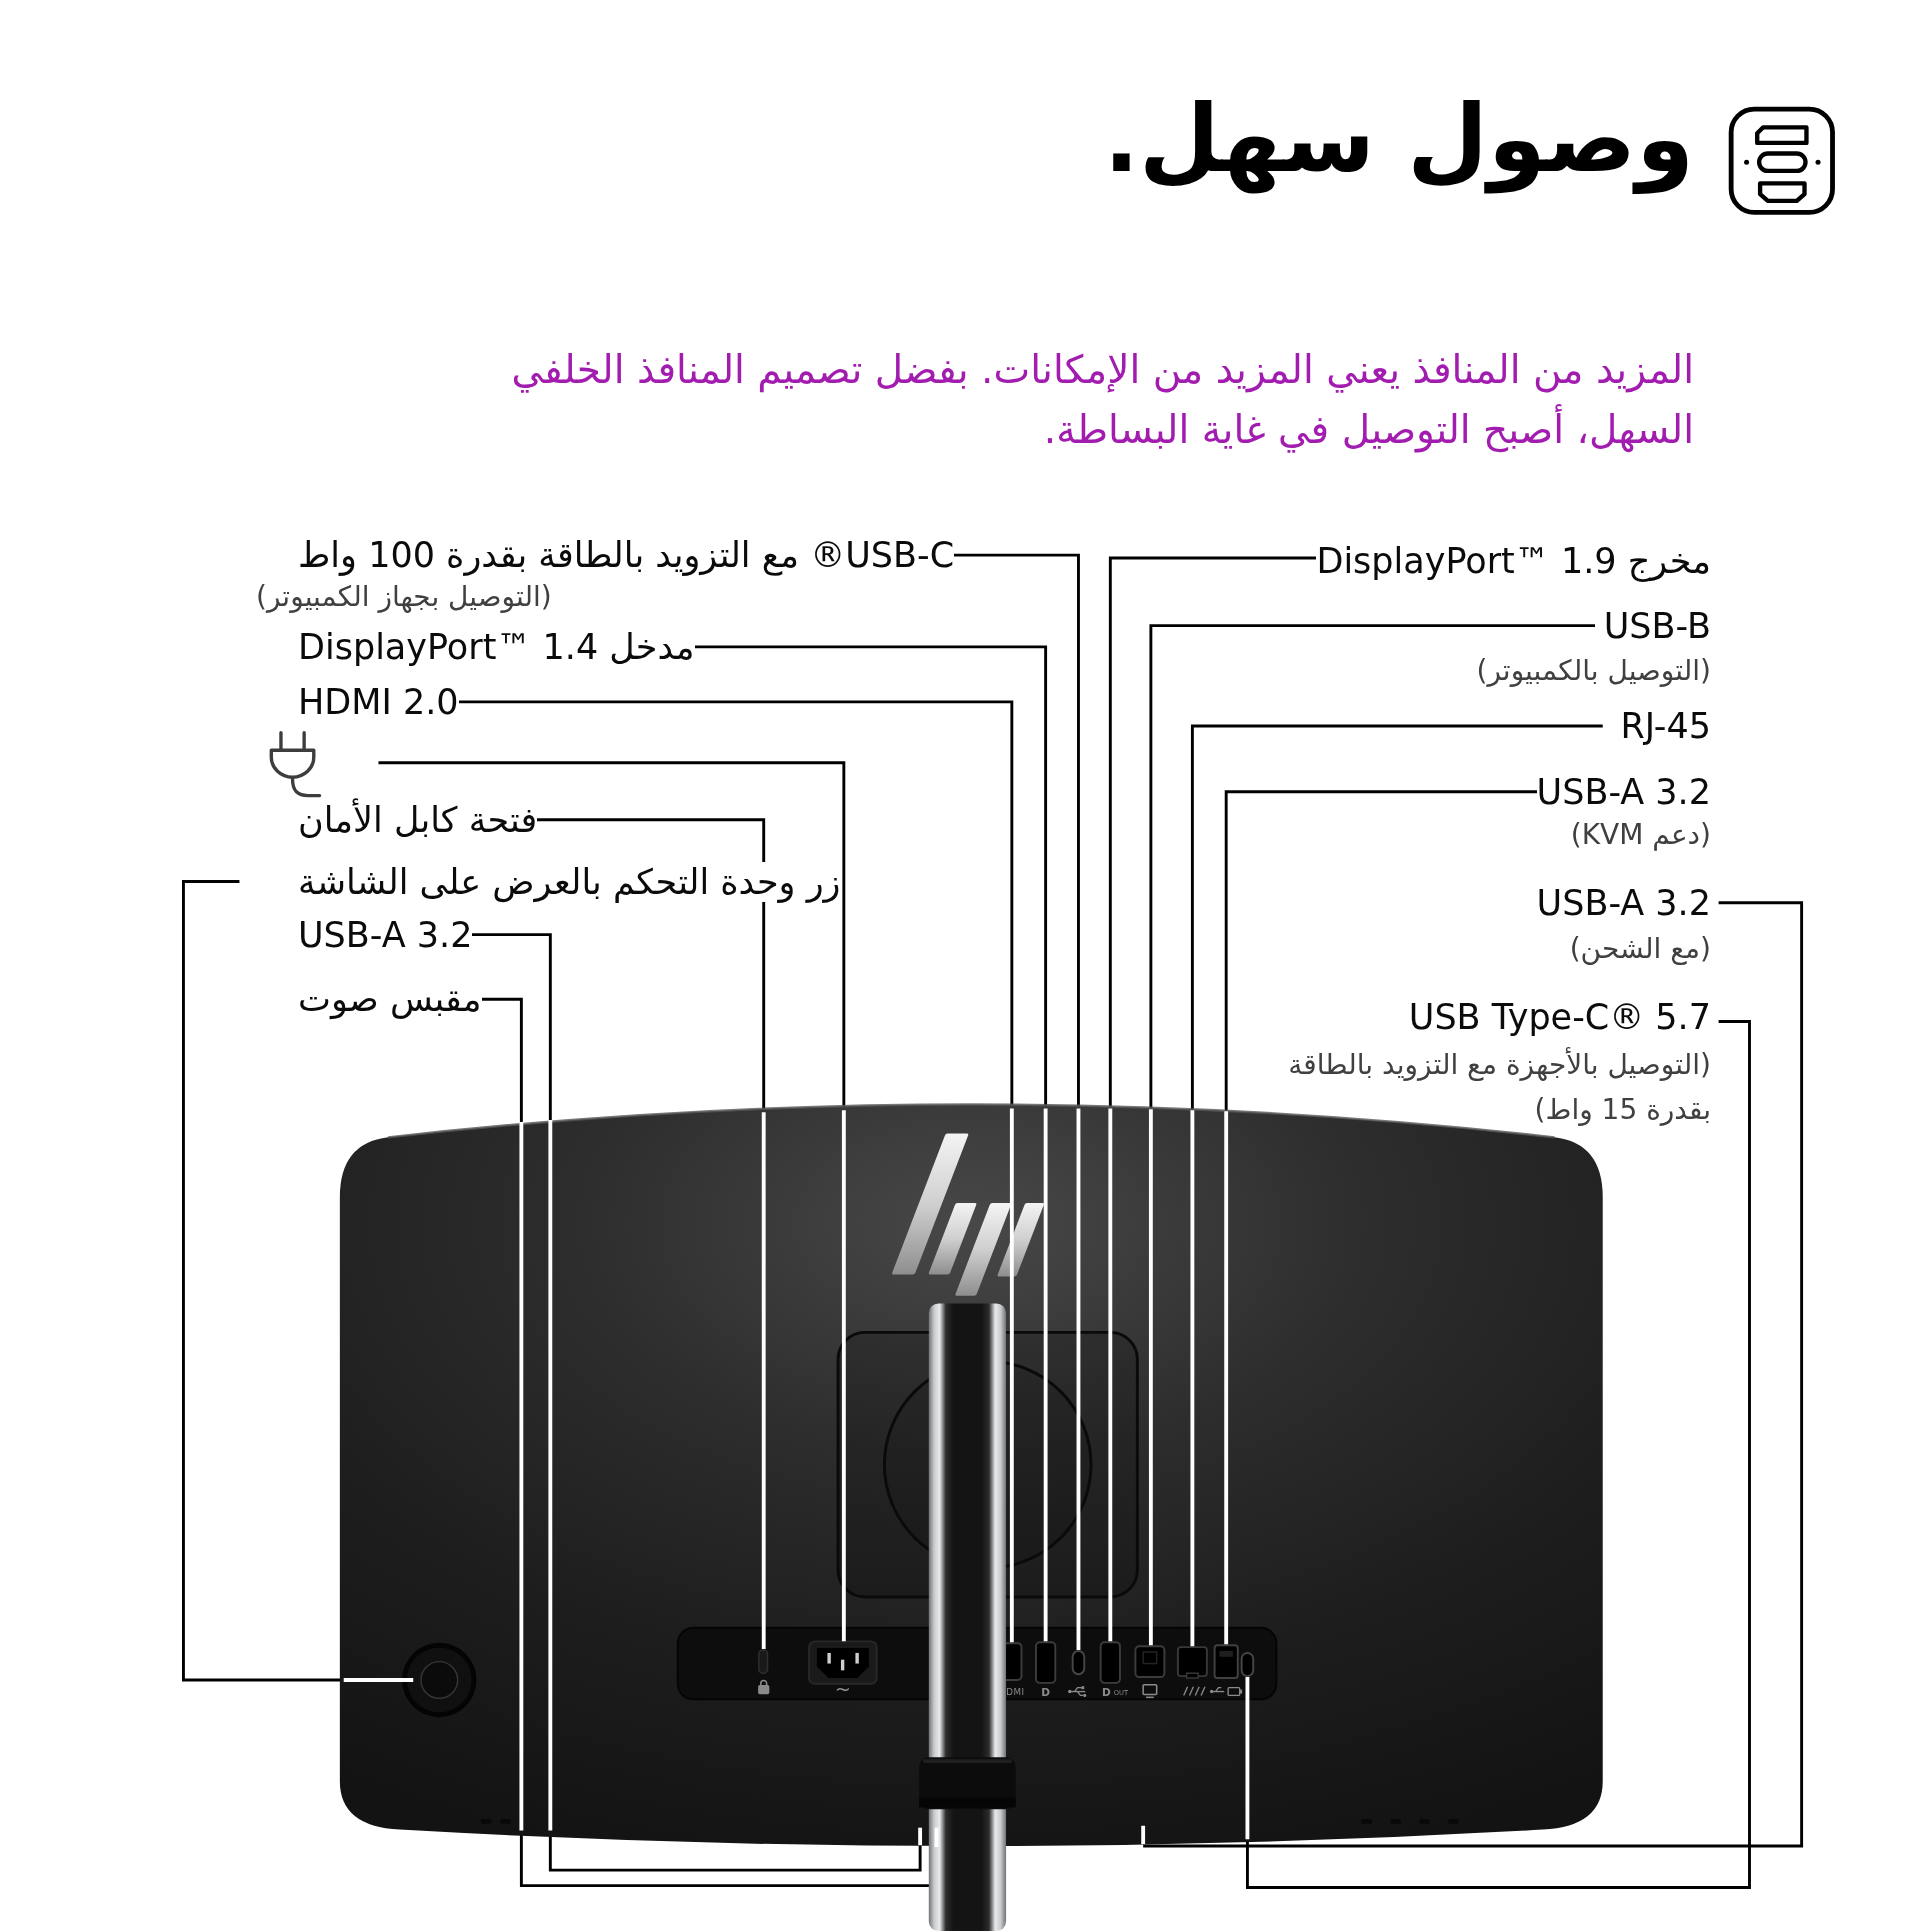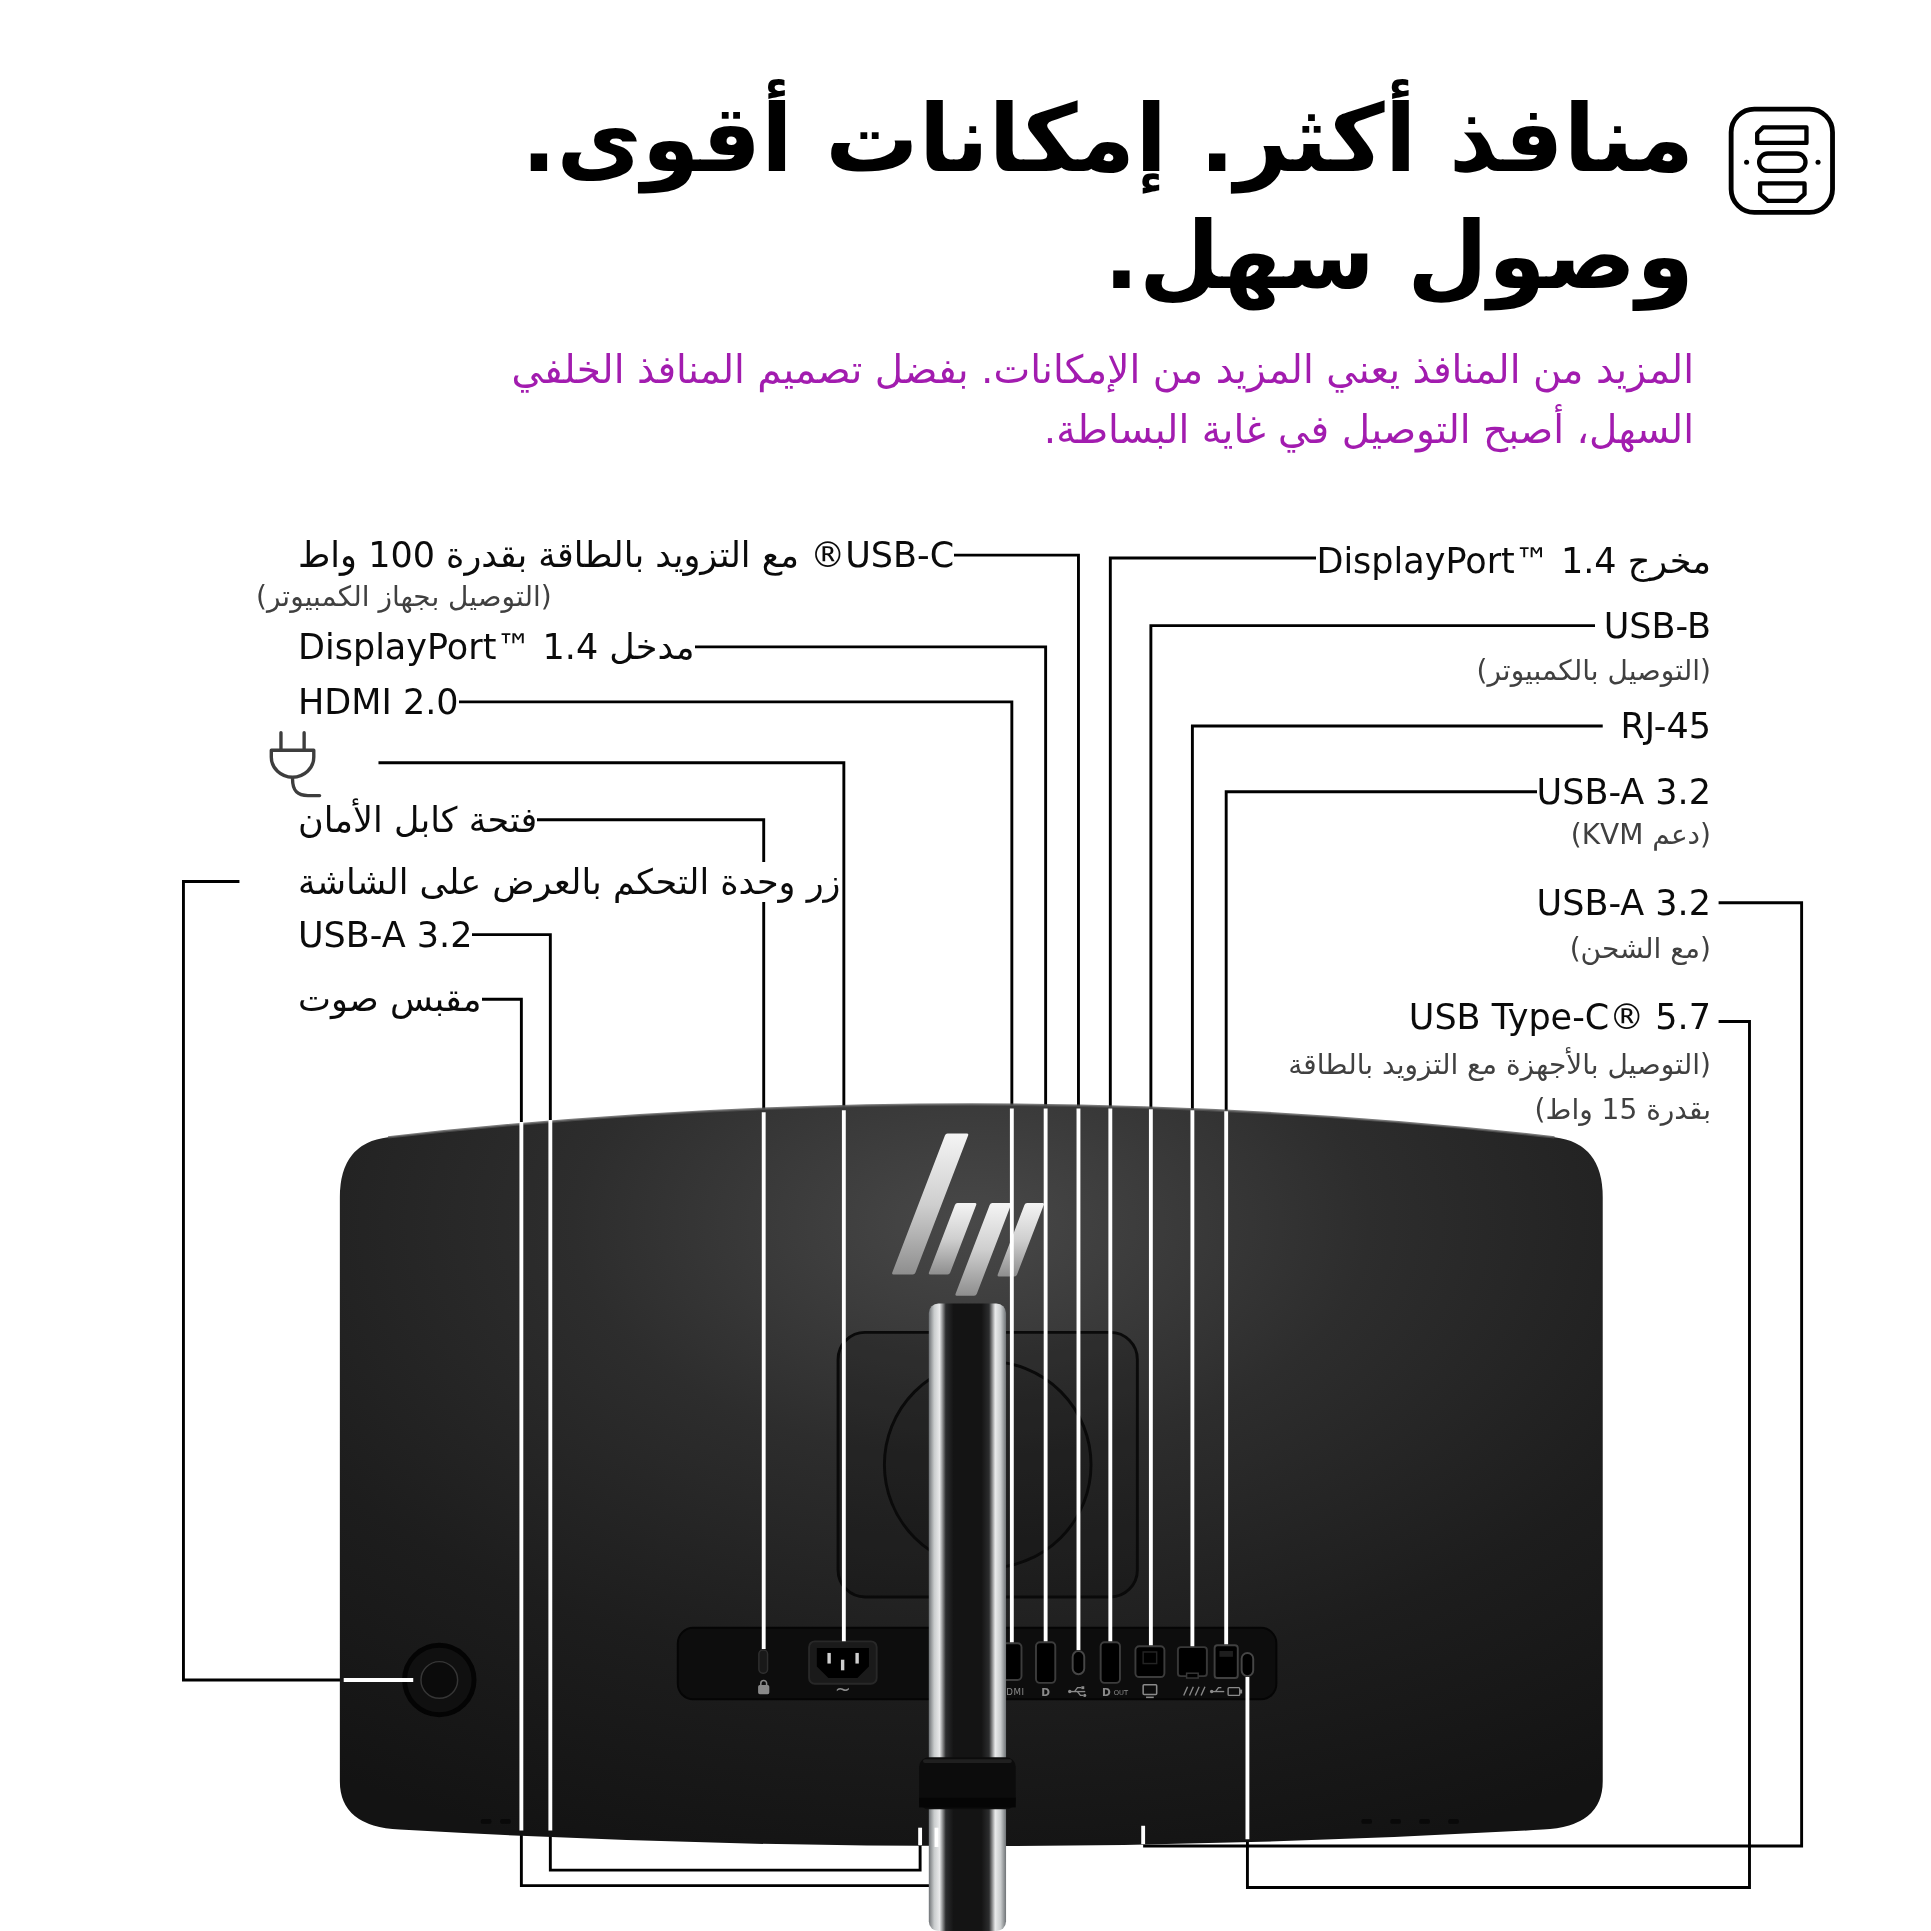--- a/index.html
+++ b/index.html
@@ -206,39 +206,38 @@
       <path d="M540 1162 V1896"></path>
       <path d="M356 1740 H428"></path>
       <path d="M1292 1737 V1905"></path>
       <path d="M953 1893 V1911"></path>
       <path d="M970 1893 V1913"></path>
       <path d="M1184 1891 V1910"></path>
     </g>
   </svg>
 
   <div class="title-wrap">
-    <div>منافذ أكثر. إمكانات أقوى.</div>
     <div>وصول سهل.</div>
   </div>
 
   <div class="body-wrap">
     <div>المزيد من المنافذ يعني المزيد من الإمكانات. بفضل تصميم المنافذ الخلفي</div>
     <div>السهل، أصبح التوصيل في غاية البساطة.</div>
   </div>
 
   <div class="txt lbl left" style="top:555px">USB-C® مع التزويد بالطاقة بقدرة 100 واط</div>
   <div class="txt lbl-sub left" style="top:596px">(التوصيل بجهاز الكمبيوتر)</div>
   <div class="txt lbl left" style="top:647px">مدخل DisplayPort™ 1.4</div>
   <div class="txt lbl left" style="top:702px">HDMI 2.0</div>
   <div class="txt lbl left" style="top:820px">فتحة كابل الأمان</div>
   <div class="txt lbl left" style="top:882px">زر وحدة التحكم بالعرض على الشاشة</div>
   <div class="txt lbl left" style="top:935px">USB-A 3.2</div>
   <div class="txt lbl left" style="top:999px">مقبس صوت</div>
 
-  <div class="txt lbl right" style="top:561px">مخرج DisplayPort™ 1.4</div>
+  <div class="txt lbl right" style="top:561px">مخرج DisplayPort™ 1.9</div>
   <div class="txt lbl right" style="top:626px">USB-B</div>
   <div class="txt lbl-sub right" style="top:670px">(التوصيل بالكمبيوتر)</div>
   <div class="txt lbl right" style="top:726px">RJ-45</div>
   <div class="txt lbl right" style="top:792px">USB-A 3.2</div>
   <div class="txt lbl-sub right" style="top:834px">(دعم KVM)</div>
   <div class="txt lbl right" style="top:903px">USB-A 3.2</div>
   <div class="txt lbl-sub right" style="top:948px">(مع الشحن)</div>
   <div class="txt lbl right" style="top:1017px">USB Type-C® 5.7</div>
   <div class="txt lbl-sub right" style="top:1064px">(التوصيل بالأجهزة مع التزويد بالطاقة</div>
   <div class="txt lbl-sub right" style="top:1109px">بقدرة 15 واط)</div>

